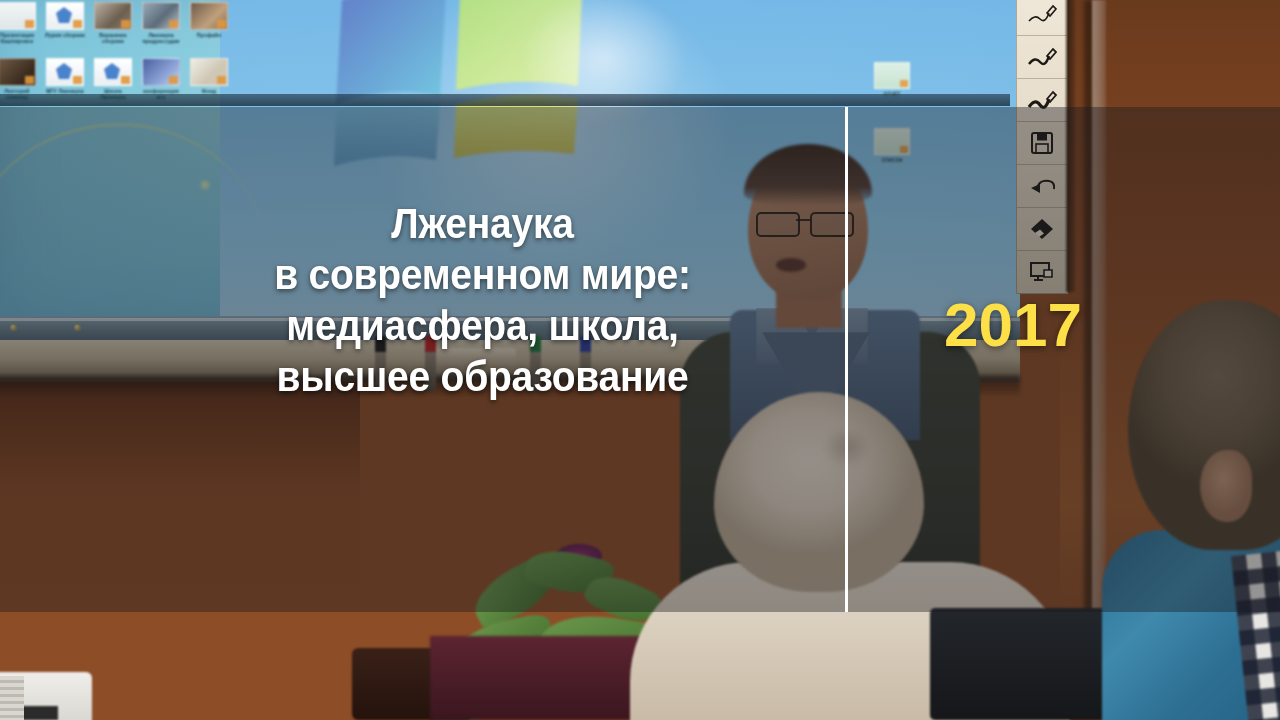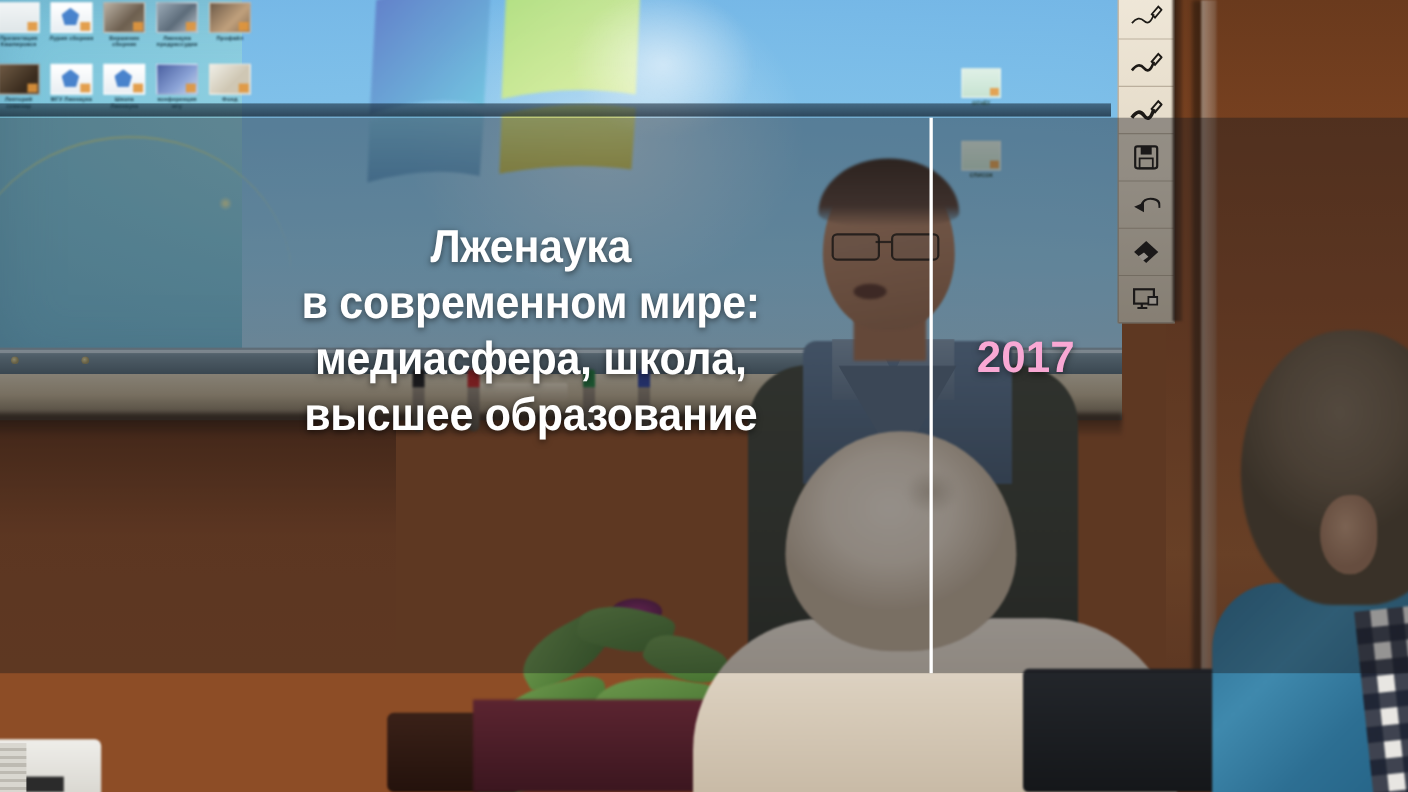--- a/index.html
+++ b/index.html
@@ -524,25 +524,25 @@
     letter-spacing: -0.3px;
     text-shadow: 0 2px 6px rgba(0,0,0,.55);
     transform: scaleX(.93);
     transform-origin: center center;
     white-space: pre-line;
   }
   .year {
     position: absolute;
     left: 888px; top: 292px;
     width: 250px;
-    text-align: left;
-    color: #f9a8d4;
+    text-align: center;
+    color: #fde047;
     font-family: "Liberation Sans", sans-serif;
     font-weight: bold;
-    font-size: 40px;
+    font-size: 62px;
     line-height: 66px;
     letter-spacing: 0px;
     text-shadow: 0 2px 7px rgba(0,0,0,.5);
   }
 </style>
 </head>
 <body>
 
 <div id="frame">
 

